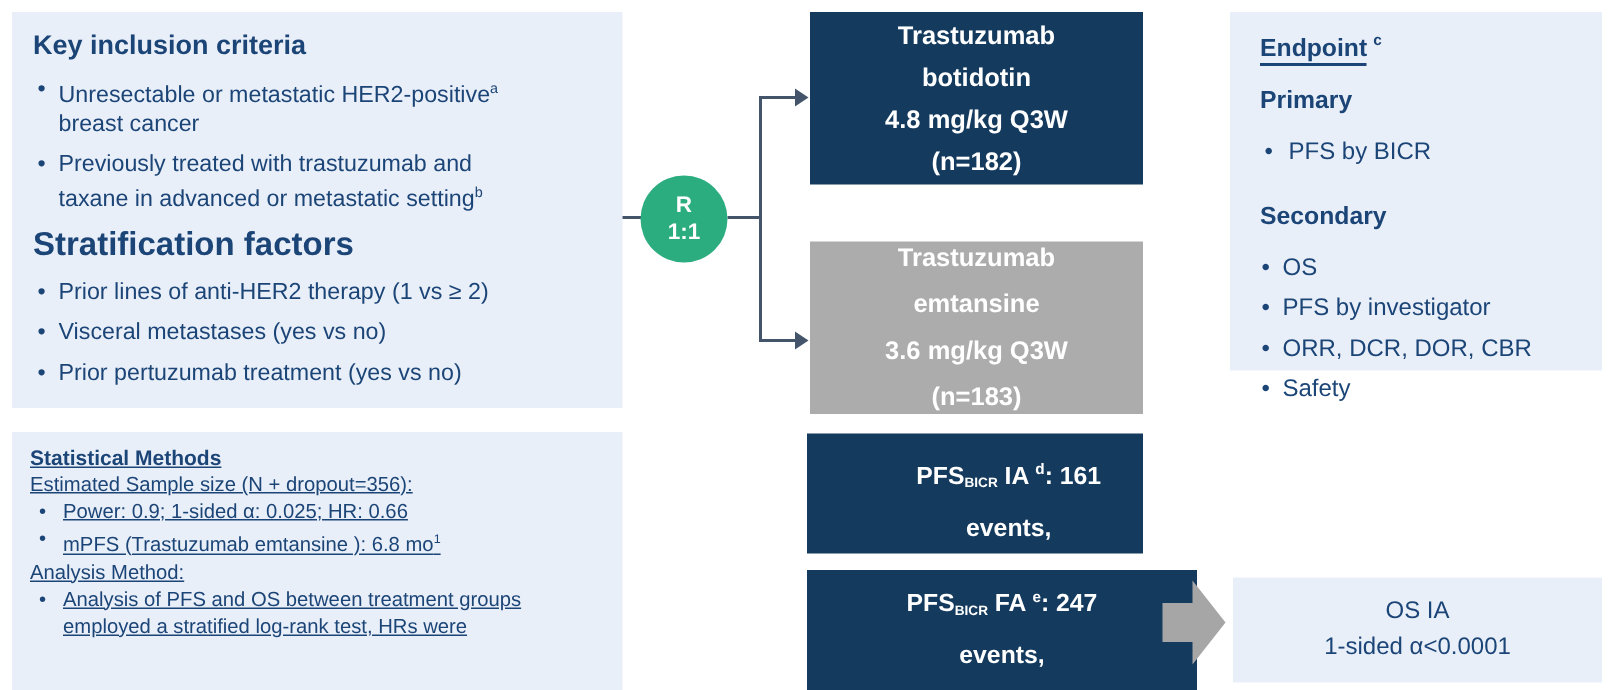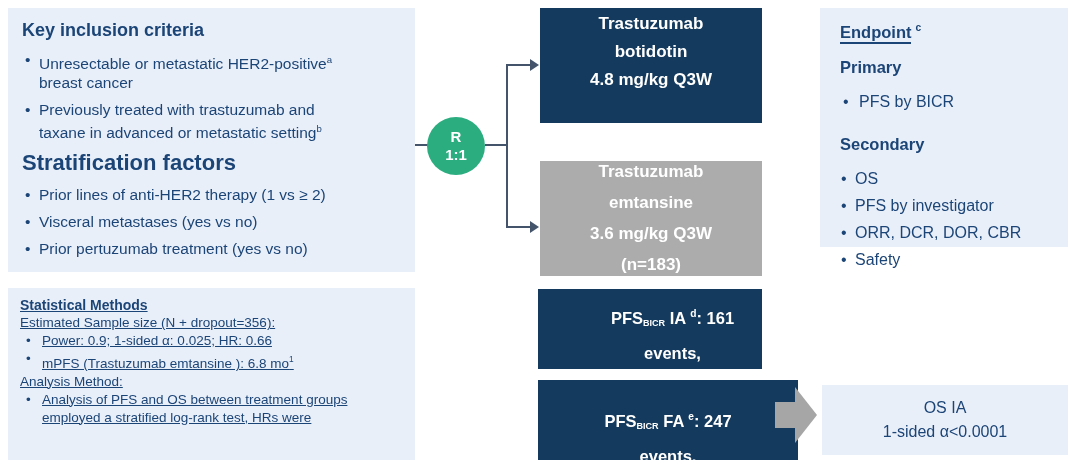--- a/index.html
+++ b/index.html
@@ -45,21 +45,21 @@
     font-size: 17px; padding-top: 2px; }
   #box-arm1 .ln { line-height: 28px; }
   #box-arm2 { left: 540px; top: 161px; width: 222px; height: 115px; background: #ACACAC;
     font-size: 17px; }
   #box-arm2 .inner { margin-top: -5px; }
   #box-arm2 .ln { line-height: 31px; }
   #box-ia { left: 538px; top: 289px; width: 224px; height: 80px; background: #143A5E;
     font-size: 16.5px; padding-top: 10px; padding-left: 45px; }
   #box-ia .ln { line-height: 30px; }
   #box-fa { left: 538px; top: 380px; width: 260px; height: 80px; background: #143A5E;
-    font-size: 16.5px; padding-top: 22px; }
+    font-size: 16.5px; padding-top: 4px; }
   #box-fa .ln { line-height: 30px; }
   .sub { font-size: 0.55em; vertical-align: -0.25em; }
   sup { font-size: 0.62em; }
 
   
   #big-arrow-tail { left: 775px; top: 402px; width: 21px; height: 26px; background: #A6A6A6; }
   #big-arrow-head { left: 795px; top: 387px; width: 0; height: 0;
     border-top: 28px solid transparent; border-bottom: 28px solid transparent;
     border-left: 22px solid #A6A6A6; }
 
@@ -133,20 +133,21 @@
 
 <div class="abs" id="rand-circle">
   <span>R</span>
   <span>1:1</span>
 </div>
 
 <div class="abs flowbox" id="box-arm1">
   <div class="ln">Trastuzumab</div>
   <div class="ln">botidotin</div>
   <div class="ln">4.8 mg/kg  Q3W</div>
+  <div class="ln">(n=182)</div>
 </div>
 
 <div class="abs flowbox" id="box-arm2">
   <div class="inner">
     <div class="ln">Trastuzumab</div>
     <div class="ln">emtansine</div>
     <div class="ln">3.6 mg/kg  Q3W</div>
     <div class="ln">(n=183)</div>
   </div>
 </div>

